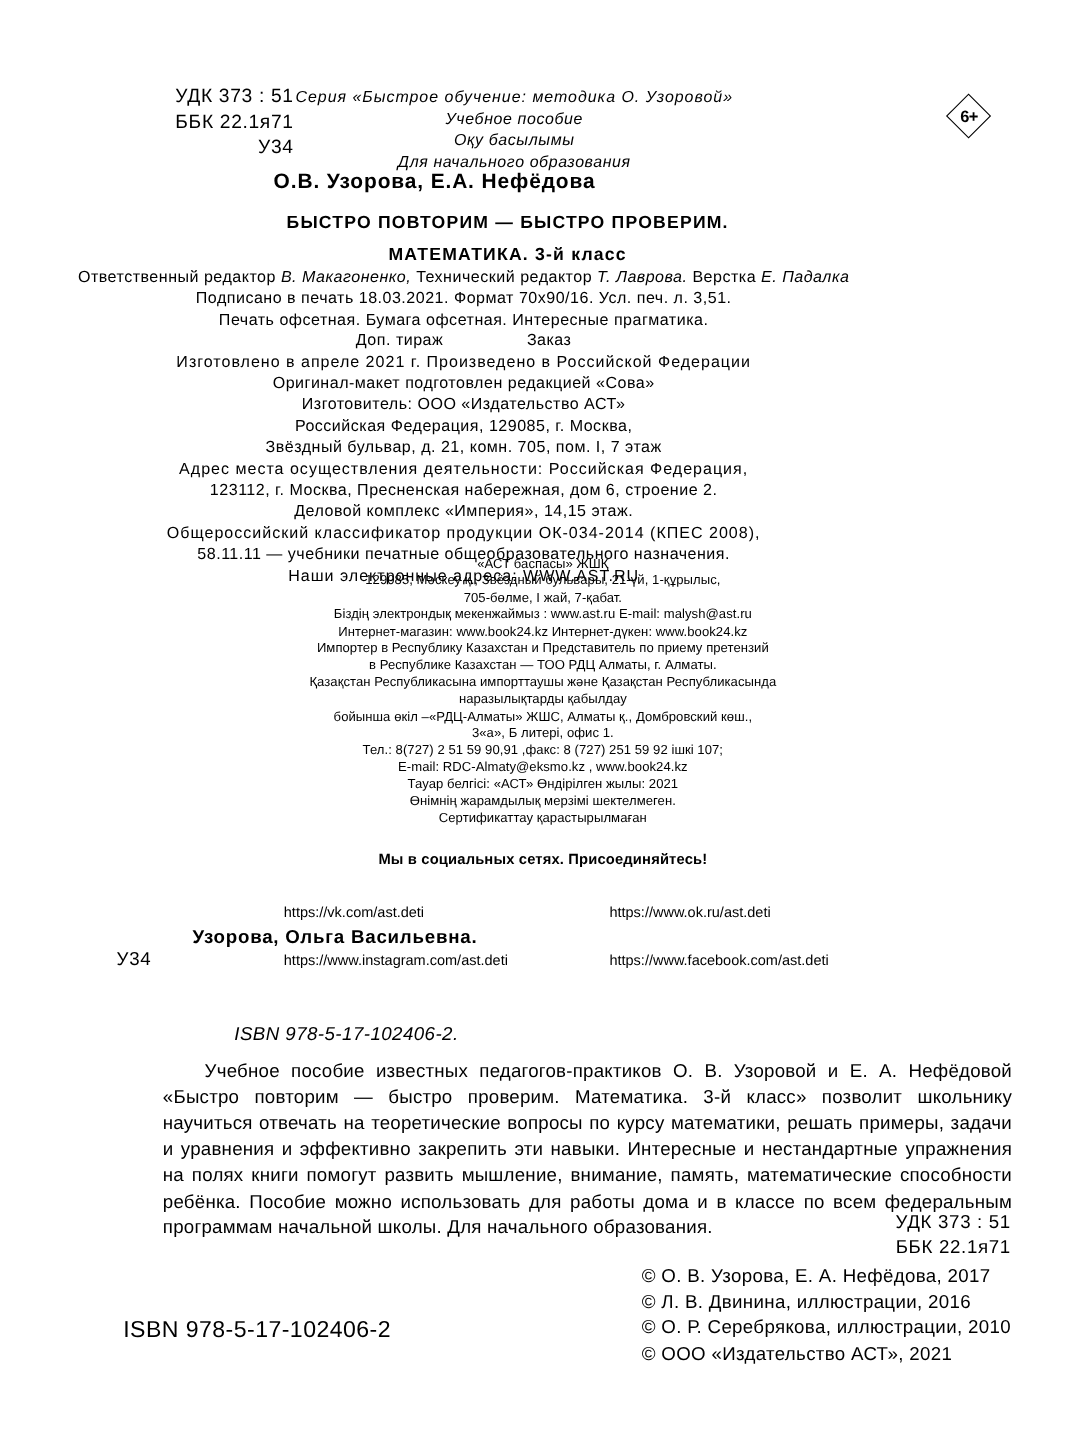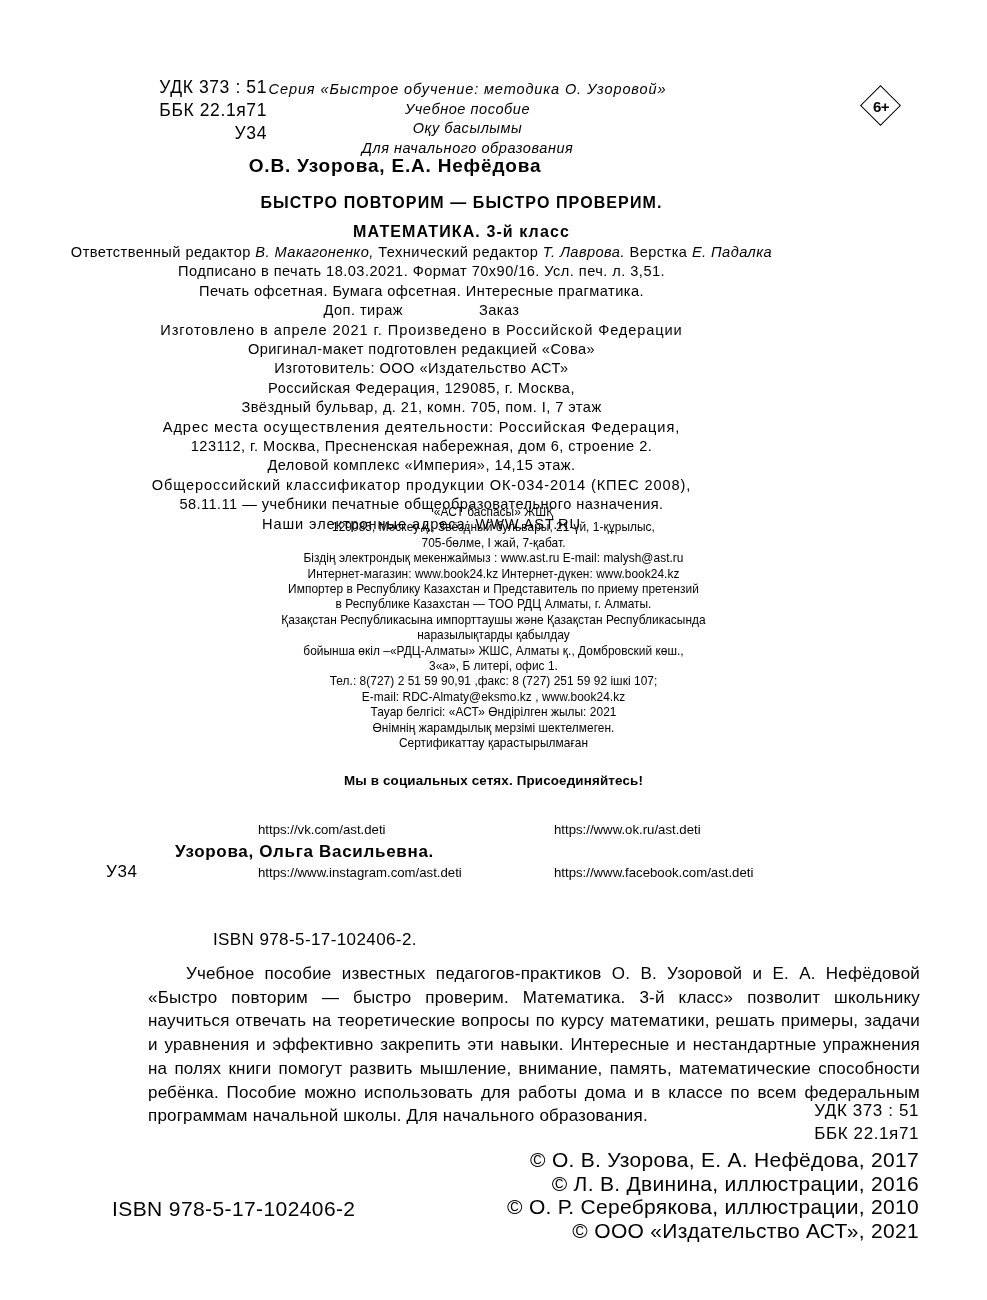--- a/index.html
+++ b/index.html
@@ -176,20 +176,21 @@
   }
   .cit .body { text-indent: 38px; }
 
   .isbn-in {
     position: absolute;
     left: 175px;
     top: 930px;
     font-size: 17px;
     letter-spacing: 0.4px;
     text-indent: 38px;
+    font-style: italic;
   }
 
   
   .annot {
     position: absolute;
     left: 148px;
     top: 962px;
     width: 772px;
     font-size: 17px;
     line-height: 23.7px;
@@ -206,22 +207,22 @@
     top: 1100px;
     text-align: right;
     font-size: 17px;
     line-height: 22.5px;
     letter-spacing: 0.6px;
   }
   .copyrights {
     position: absolute;
     right: 68px;
     top: 1148px;
-    text-align: right;
-    font-size: 21px;
+    text-align: left;
+    font-size: 17px;
     line-height: 23.5px;
     letter-spacing: 0.3px;
   }
   .isbn-bottom {
     position: absolute;
     left: 112px;
     top: 1197px;
     font-size: 21px;
     letter-spacing: 0.4px;
   }

